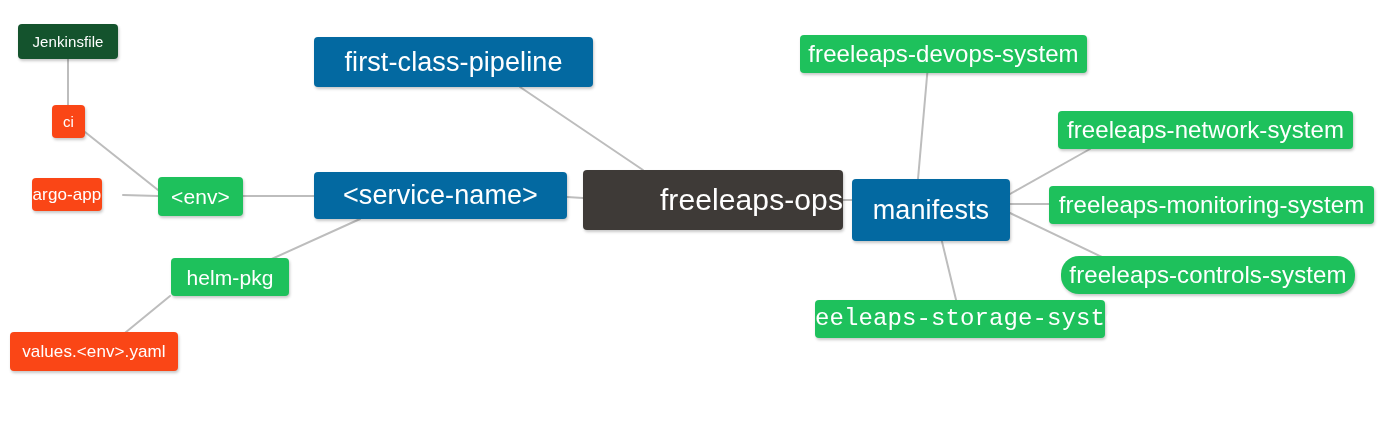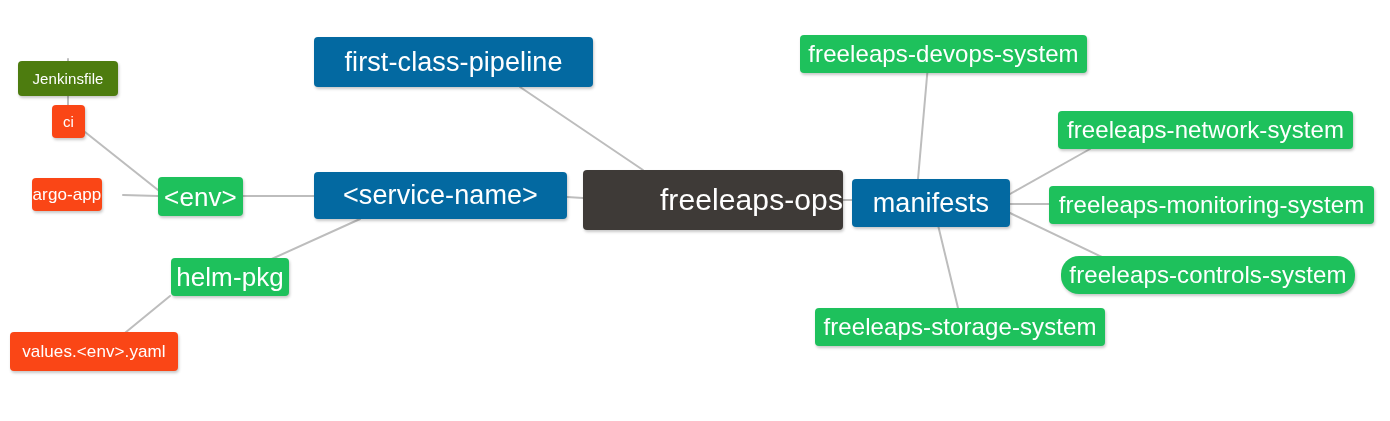--- a/index.html
+++ b/index.html
@@ -19,27 +19,27 @@
     white-space:nowrap;
     border-radius:4px;
     box-shadow:1px 2px 3px rgba(0,0,0,0.22);
     letter-spacing:0.1px;
     line-height:1;
     z-index:2;
   }
   .c-root   {background:#3e3a37;}
   .c-blue   {background:#0369a1;}
   .c-green  {background:#1ec15c;}
-  .c-orange {background:#4d7c0f;margin-top:37px;}
+  .c-orange {background:#14532d;}
   .c-red    {background:#fa4616;align-items:center;}
 
   .sz-root  {font-size:30px;}
   .sz-xl    {font-size:27px;}
   .sz-lg    {font-size:24px;}
-  .sz-md    {font-size:26px;}
+  .sz-md    {font-size:21px;}
   .sz-sm    {font-size:17px;}
   .sz-xs    {font-size:15px;}
 </style>
 </head>
 <body>
 
 <div id="canvas">
   <svg id="edges" viewBox="0 0 1390 421" preserveAspectRatio="none">
       <line x1="68" y1="59" x2="68" y2="105" stroke="#bdbdbd" stroke-width="2" stroke-linecap="round"></line>
       <line x1="85" y1="132" x2="158" y2="190" stroke="#bdbdbd" stroke-width="2" stroke-linecap="round"></line>
@@ -77,32 +77,32 @@
       </div>
       <div class="node c-blue sz-xl" style="left: 314px; top: 37px; width: 279px; height: 50px;">
         <span>first-class-pipeline</span>
       </div>
       <div class="node c-blue sz-xl" style="left: 314px; top: 172px; width: 253px; height: 47px;">
         <span>&lt;service-name&gt;</span>
       </div>
       <div class="node c-root sz-root" style="left: 583px; top: 170px; width: 260px; height: 60px; justify-content: flex-end;">
         <span>freeleaps-ops</span>
       </div>
-      <div class="node c-blue sz-xl" style="left: 852px; top: 179px; width: 158px; height: 48px;">
+      <div class="node c-blue sz-xl" style="left: 852px; top: 179px; width: 158px; height: 62px;">
         <span>manifests</span>
       </div>
       <div class="node c-green sz-lg" style="left: 800px; top: 35px; width: 287px; height: 38px;">
         <span>freeleaps-devops-system</span>
       </div>
       <div class="node c-green sz-lg" style="left: 1058px; top: 111px; width: 295px; height: 38px;">
         <span>freeleaps-network-system</span>
       </div>
       <div class="node c-green sz-lg" style="left: 1049px; top: 186px; width: 325px; height: 38px;">
         <span>freeleaps-monitoring-system</span>
       </div>
       <div class="node c-green sz-lg" style="left: 1061px; top: 256px; width: 294px; height: 38px; border-radius: 18px;">
         <span>freeleaps-controls-system</span>
       </div>
-      <div class="node c-green sz-lg" style="left: 815px; top: 308px; width: 290px; height: 38px;">
+      <div class="node c-green sz-lg" style="left: 815px; top: 300px; width: 290px; height: 38px; font-family: Liberation Mono, monospace;">
         <span>freeleaps-storage-system</span>
       </div>
     </div>
 </div>
 
 </body></html>

